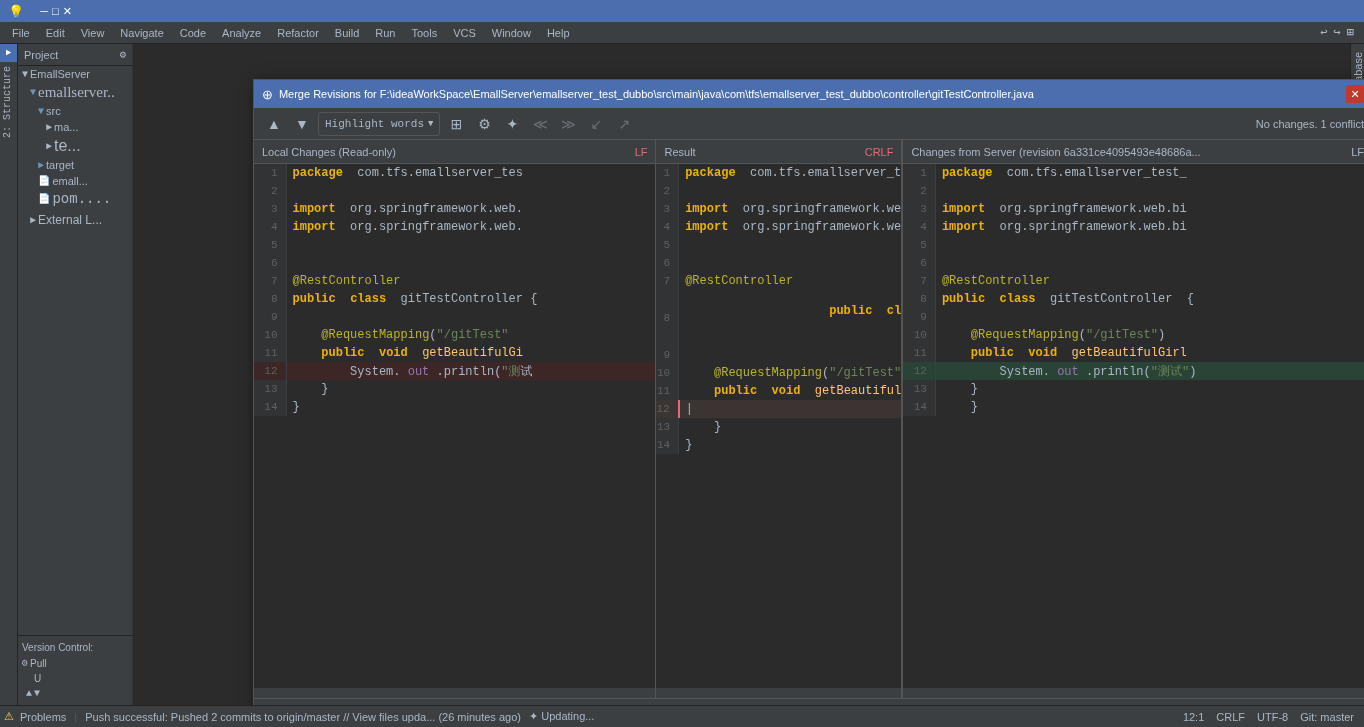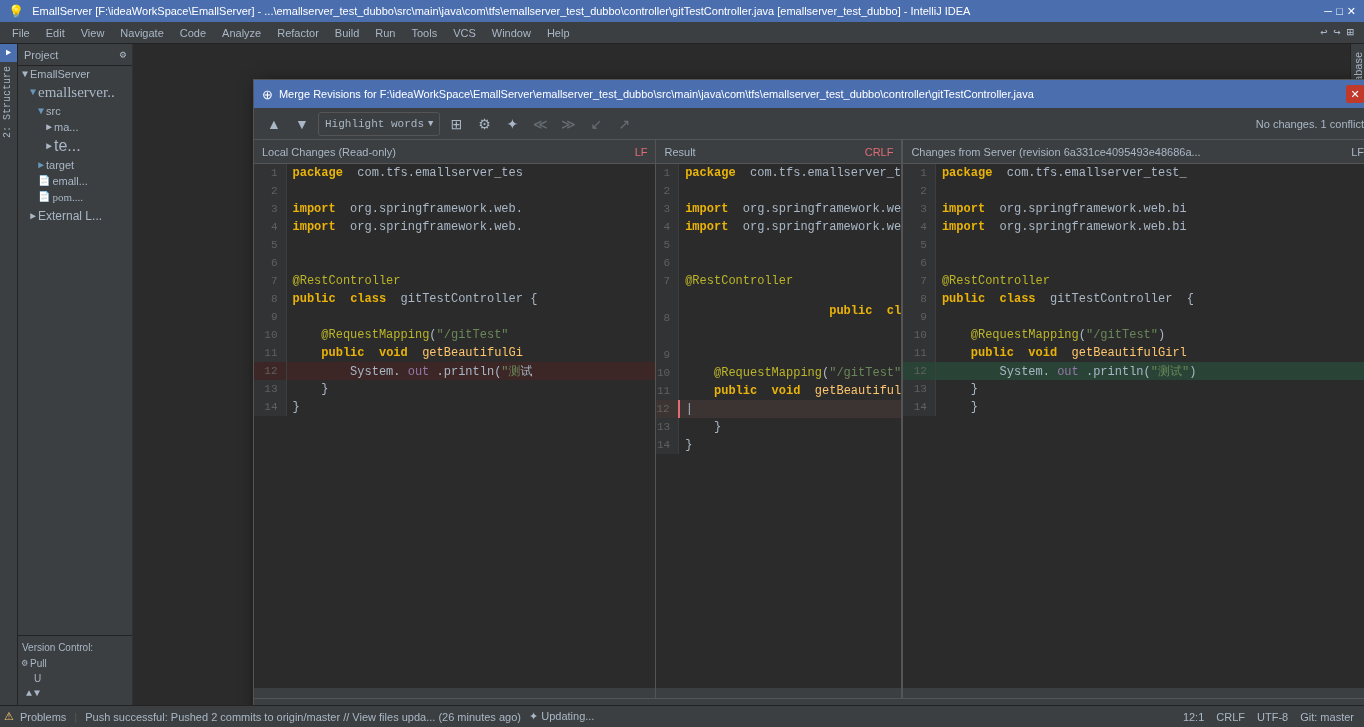--- a/index.html
+++ b/index.html
@@ -70,21 +70,20 @@
     
     .bottom-bar { height: 22px; background: #3c3f41; display: flex; align-items: center; padding: 0 4px; border-top: 1px solid #232323; font-size: 11px; font-family: Arial, sans-serif; color: #a9b7c6; }
   </style>
 </head>
 <body>
 
 <div class="outer-window">
 
   <div class="ide-title">
     <span style="margin-right:8px; font-size:13px;">💡</span>
-    <span style="flex:1; overflow:hidden; text-overflow:ellipsis; white-space:nowrap;">EmallServer [F:\ideaWorkSpace\EmallServer] - ...\emallserver_test_dubbo\src\main\java\com\tfs\emallserver_test_dubbo\controller\gitTestController.java [emallserver_test_dubbo] - IntelliJ IDEA</span>
     <span style="margin-left:8px;">─</span>
     <span style="margin-left:4px;">□</span>
     <span style="margin-left:4px;">✕</span>
   </div>
 
   <div class="ide-menu">
     <span class="menu-item">File</span>
     <span class="menu-item">Edit</span>
     <span class="menu-item">View</span>
     <span class="menu-item">Navigate</span>
@@ -138,21 +137,21 @@
       <div style="padding:2px 4px 2px 20px; display:flex; align-items:center; cursor:pointer;">
         <span style="font-size:10px; margin-right:2px; color:#6897bb;">►</span>
         <span style="font-size:11px; font-family:Arial,sans-serif; color:#a9b7c6;">target</span>
       </div>
       <div style="padding:2px 4px 2px 20px; display:flex; align-items:center; cursor:pointer;">
         <span style="font-size:10px; margin-right:2px;">📄</span>
         <span style="font-size:11px; font-family:Arial,sans-serif; color:#a9b7c6;">emall...</span>
       </div>
       <div style="padding:2px 4px 2px 20px; display:flex; align-items:center; cursor:pointer;">
         <span style="font-size:10px; margin-right:2px;">📄</span>
-        <span style="font-size:11px; font-family:Liberation Serif, serif; color:#a9b7c6;">pom....</span>
+        <span style="font-size:14px; font-family:Liberation Mono, monospace; color:#a9b7c6;">pom....</span>
       </div>
       <div style="padding:2px 4px 2px 12px; display:flex; align-items:center; cursor:pointer; margin-top:2px;">
         <span style="font-size:10px; margin-right:2px;">►</span>
         <span style="font-size:12px; font-family:Arial,sans-serif; color:#a9b7c6;">External L...</span>
       </div>
 
       <div style="margin-top:auto; border-top:1px solid #232323; padding:4px;">
         <div style="font-size:10px; font-family:Arial,sans-serif; color:#a9b7c6; padding:2px 0;">Version Control:</div>
         <div style="display:flex; align-items:center; gap:2px; padding:2px 0;">
           <span style="font-size:10px; cursor:pointer;">⚙</span>

